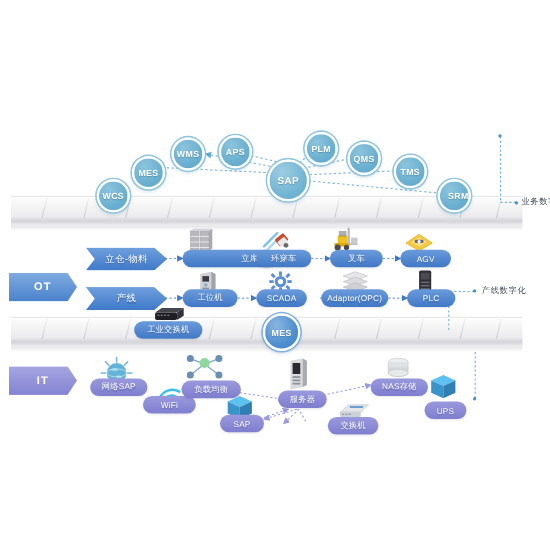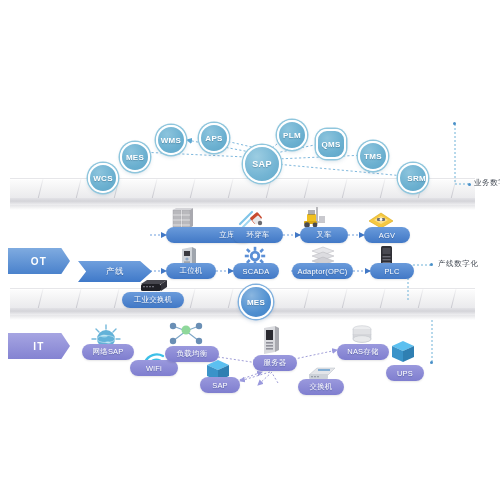--- a/index.html
+++ b/index.html
@@ -220,37 +220,40 @@
   </div>
   <div class="node-circle" style="left:156px;top:125px;width:26px;height:26px;">
     <span>WMS</span>
   </div>
   <div class="node-circle" style="left:199px;top:123px;width:26px;height:26px;">
     <span>APS</span>
   </div>
   <div class="node-circle" style="left:277px;top:120px;width:26px;height:26px;">
     <span>PLM</span>
   </div>
-  <div class="node-circle" style="left:316px;top:129px;width:26px;height:26px;border-radius:11px;">
+  <div class="node-circle" style="left:316px;top:129px;width:26px;height:26px;">
     <span>QMS</span>
   </div>
   <div class="node-circle" style="left:358px;top:141px;width:26px;height:26px;">
     <span>TMS</span>
   </div>
   <div class="node-circle" style="left:398px;top:163px;width:26px;height:26px;justify-content:flex-end;">
     <span>SRM</span>
   </div>
   <div class="node-circle hub" style="left:243px;top:145px;width:34px;height:34px;">
     <span>SAP</span>
   </div>
 
   <div class="anno-dot" style="left:453px;top:122px;"></div>
   <div class="anno-dot" style="left:468px;top:183px;"></div>
   <div class="anno" style="left:474px;top:178px;">业务数字化</div>
 
+  <div class="chev" style="left:78px;top:225px;width:74px;">
+    <span>立仓-物料</span>
+  </div>
 
   <div class="ico" style="left:170px;top:207px;">
     <svg width="26" height="24" viewBox="0 0 26 24">
       <g fill="#b9b9bd" stroke="#9a9aa0" stroke-width=".4">
         <rect x="3" y="3" width="8" height="18"></rect>
         <rect x="12" y="3" width="8" height="18"></rect>
       </g>
       <g stroke="#ffffff" stroke-width=".7" opacity=".8">
         <path d="M3,8 H20 M3,13 H20 M3,18 H20"></path>
       </g>

